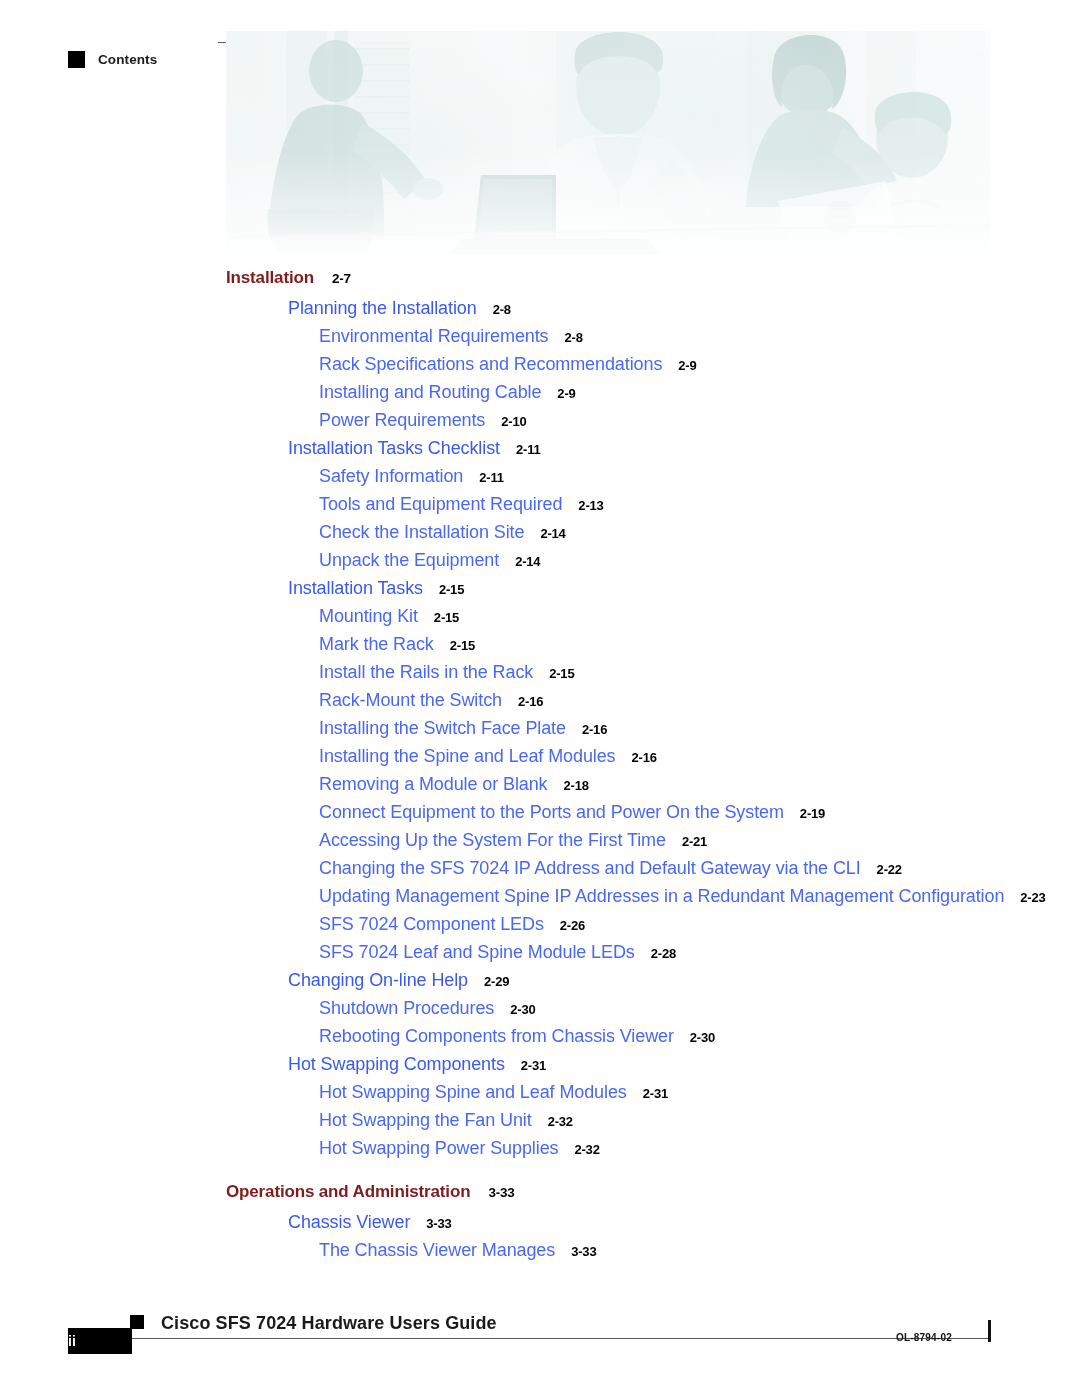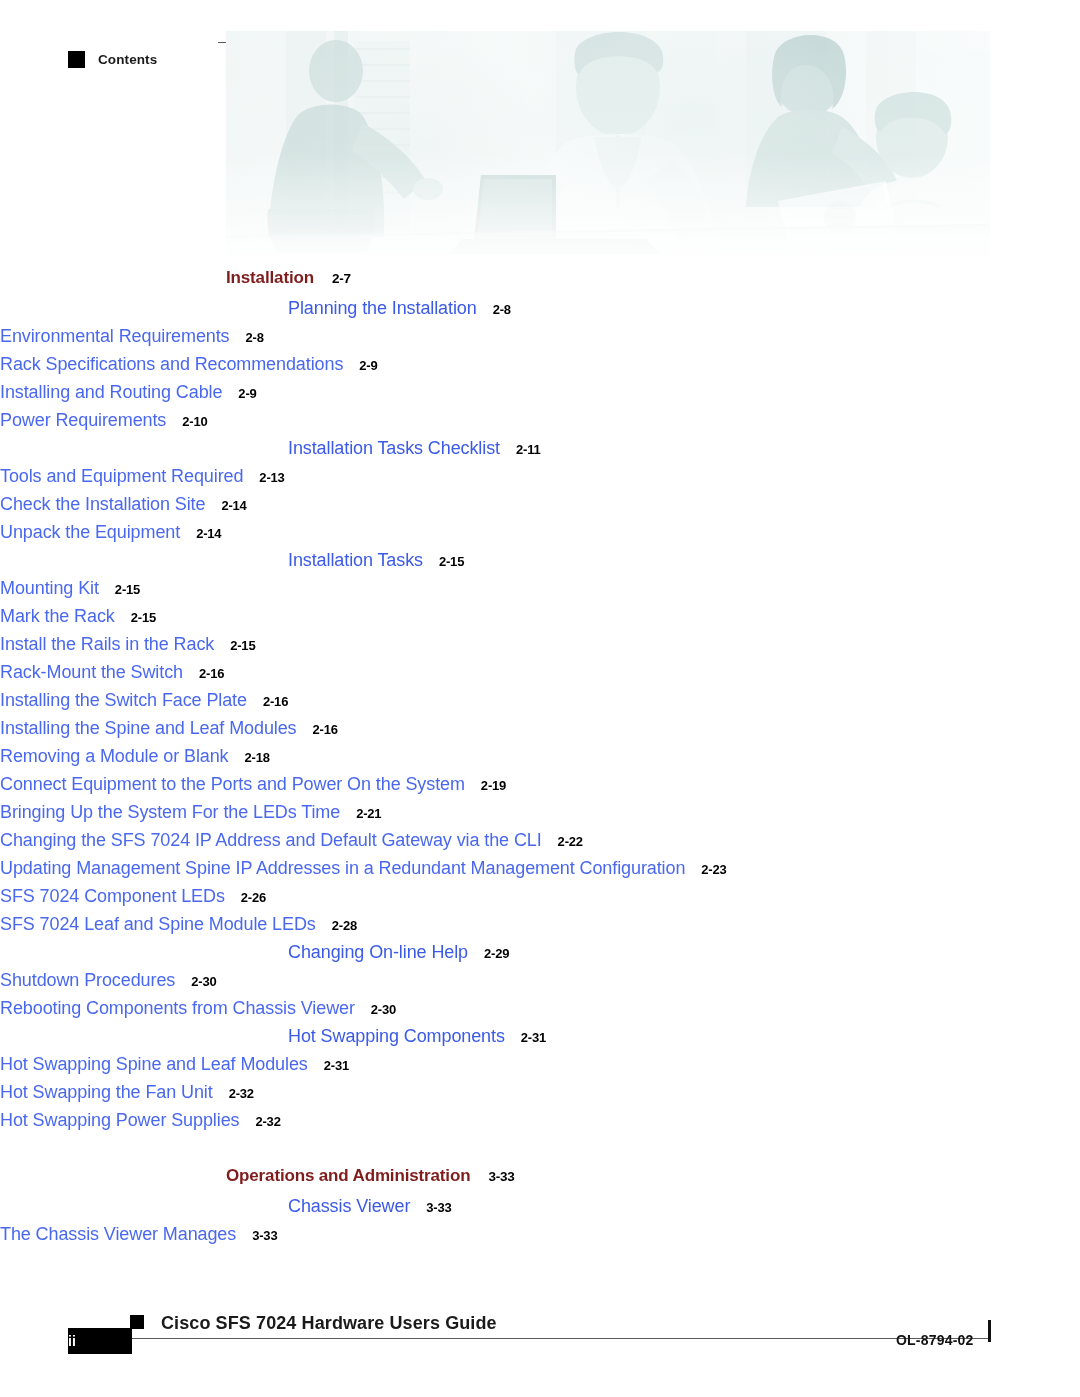--- a/index.html
+++ b/index.html
@@ -119,33 +119,33 @@
     font-weight: normal;
     font-size: 18px;
     letter-spacing: -0.1px;
   }
   .lvl2 .page {
     font-size: 13px;
     margin-left: 16px;
   }
 
   
-  .lvl3 { }
+  .lvl3 { padding-left: 319px; }
   .lvl3 .title {
     color: #4a68ef;
     font-weight: normal;
     font-size: 18px;
     letter-spacing: -0.1px;
   }
   .lvl3 .page {
     font-size: 13px;
     margin-left: 16px;
   }
 
-  .gap-before { margin-top: 26px; }
+  .gap-before { margin-top: 14px; }
 
   
   #page-footer {
     position: absolute;
     left: 0;
     top: 1297px;
     width: 1080px;
     height: 100px;
   }
   .footer-rule {
@@ -199,21 +199,21 @@
     font-size: 18px;
     font-weight: bold;
     color: #1a1a1a;
     letter-spacing: 0.1px;
     white-space: nowrap;
   }
   .footer-docid {
     position: absolute;
     left: 896px;
     top: 1332px;
-    font-size: 14px;
+    font-size: 10px;
     font-weight: bold;
     color: #111111;
     letter-spacing: 0.2px;
     white-space: nowrap;
   }
 </style>
 </head>
 <body>
 
 <div id="page-header">
@@ -333,33 +333,34 @@
 </div>
 
 <div id="toc">
     <div class="toc-row lvl1"><span class="title">Installation</span><span class="page">2-7</span></div>
     <div class="toc-row lvl2"><span class="title">Planning the Installation</span><span class="page">2-8</span></div>
     <div class="toc-row lvl3"><span class="title">Environmental Requirements</span><span class="page">2-8</span></div>
     <div class="toc-row lvl3"><span class="title">Rack Specifications and Recommendations</span><span class="page">2-9</span></div>
     <div class="toc-row lvl3"><span class="title">Installing and Routing Cable</span><span class="page">2-9</span></div>
     <div class="toc-row lvl3"><span class="title">Power Requirements</span><span class="page">2-10</span></div>
     <div class="toc-row lvl2"><span class="title">Installation Tasks Checklist</span><span class="page">2-11</span></div>
+    <div class="toc-row lvl3"><span class="title">Safety Information</span><span class="page">2-11</span></div>
     <div class="toc-row lvl3"><span class="title">Tools and Equipment Required</span><span class="page">2-13</span></div>
     <div class="toc-row lvl3"><span class="title">Check the Installation Site</span><span class="page">2-14</span></div>
     <div class="toc-row lvl3"><span class="title">Unpack the Equipment</span><span class="page">2-14</span></div>
     <div class="toc-row lvl2"><span class="title">Installation Tasks</span><span class="page">2-15</span></div>
     <div class="toc-row lvl3"><span class="title">Mounting Kit</span><span class="page">2-15</span></div>
     <div class="toc-row lvl3"><span class="title">Mark the Rack</span><span class="page">2-15</span></div>
     <div class="toc-row lvl3"><span class="title">Install the Rails in the Rack</span><span class="page">2-15</span></div>
     <div class="toc-row lvl3"><span class="title">Rack-Mount the Switch</span><span class="page">2-16</span></div>
     <div class="toc-row lvl3"><span class="title">Installing the Switch Face Plate</span><span class="page">2-16</span></div>
     <div class="toc-row lvl3"><span class="title">Installing the Spine and Leaf Modules</span><span class="page">2-16</span></div>
     <div class="toc-row lvl3"><span class="title">Removing a Module or Blank</span><span class="page">2-18</span></div>
     <div class="toc-row lvl3"><span class="title">Connect Equipment to the Ports and Power On the System</span><span class="page">2-19</span></div>
-    <div class="toc-row lvl3"><span class="title">Bringing Up the System For the LEDs Time</span><span class="page">2-21</span></div>
+    <div class="toc-row lvl3"><span class="title">Accessing Up the System For the First Time</span><span class="page">2-21</span></div>
     <div class="toc-row lvl3"><span class="title">Changing the SFS 7024 IP Address and Default Gateway via the CLI</span><span class="page">2-22</span></div>
     <div class="toc-row lvl3"><span class="title">Updating Management Spine IP Addresses in a Redundant Management Configuration</span><span class="page">2-23</span></div>
     <div class="toc-row lvl3"><span class="title">SFS 7024 Component LEDs</span><span class="page">2-26</span></div>
     <div class="toc-row lvl3"><span class="title">SFS 7024 Leaf and Spine Module LEDs</span><span class="page">2-28</span></div>
     <div class="toc-row lvl2"><span class="title">Changing On-line Help</span><span class="page">2-29</span></div>
     <div class="toc-row lvl3"><span class="title">Shutdown Procedures</span><span class="page">2-30</span></div>
     <div class="toc-row lvl3"><span class="title">Rebooting Components from Chassis Viewer</span><span class="page">2-30</span></div>
     <div class="toc-row lvl2"><span class="title">Hot Swapping Components</span><span class="page">2-31</span></div>
     <div class="toc-row lvl3"><span class="title">Hot Swapping Spine and Leaf Modules</span><span class="page">2-31</span></div>
     <div class="toc-row lvl3"><span class="title">Hot Swapping the Fan Unit</span><span class="page">2-32</span></div>

